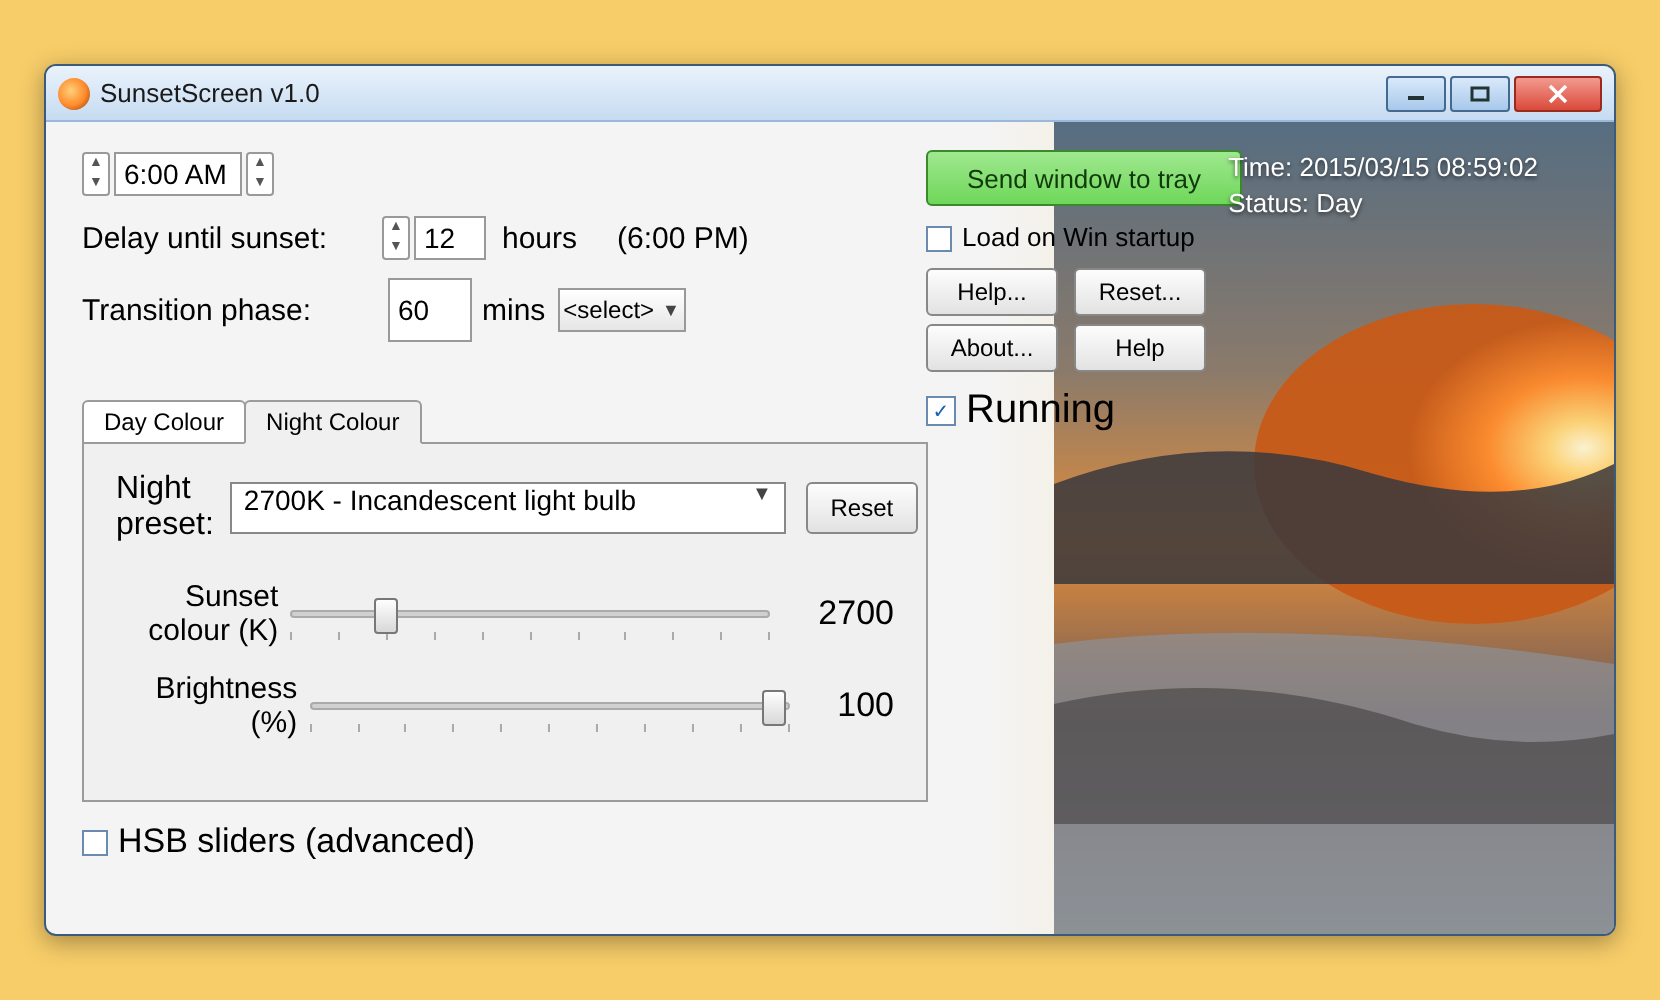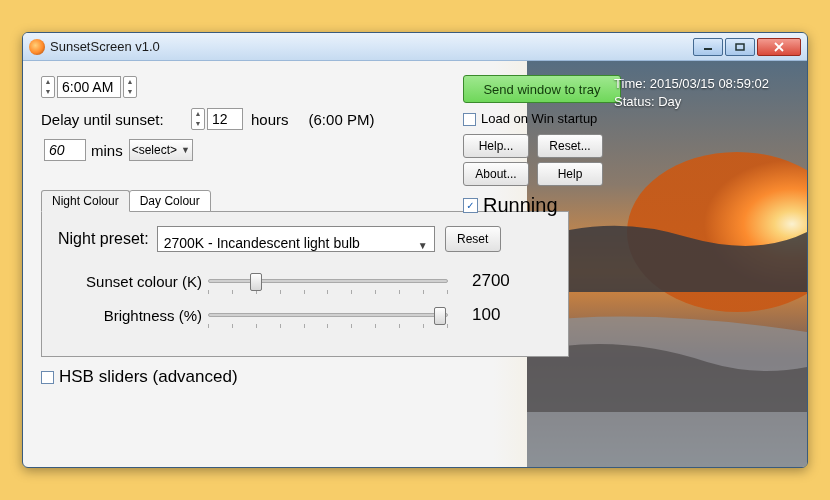--- a/index.html
+++ b/index.html
@@ -100,26 +100,25 @@
   }
   .spin input {
     width: 64px; height: 22px;
     border: 1px solid #999;
     padding: 0 4px;
     margin: 16px 2px;
     font-size: 14px;
   }
   .spin.small input { width: 36px; }
   .plain-input {
-    width: 42px; height: 22px;
+    width: 42px; height: 32px;
     border: 1px solid #999;
     padding: 0 4px;
     font-size: 14px;
     margin: 0 3px;
-    font-style: italic;
   }
   .combo {
     height: 22px;
     border: 1px solid #999;
     background: linear-gradient(to bottom,#fff,#e6e6e6);
     font-size: 12px;
     padding: 0 2px;
     display: inline-flex;
     align-items: center;
     cursor: default;
@@ -201,33 +200,33 @@
   .tab.active {
     background: #f0f0f0;
     border-bottom-color: #f0f0f0;
     z-index: 1;
     position: relative;
   }
   .tab-panel {
     border: 1px solid #9b9b9b;
     background: #f0f0f0;
     padding: 14px 16px 18px 16px;
-    width: 528px;
+    width: 423px;
   }
   .preset-row {
     display: flex; align-items: center;
     font-size: 16px;
     margin-bottom: 18px;
   }
   .preset-combo {
     flex: 0 0 278px;
     height: 26px;
     border: 1px solid #888;
     background: #fff;
-    display: flex; align-items: flex-end;
+    display: flex; align-items: flex-start;
     padding: 0 6px;
     font-size: 14px;
     margin: 0 10px 0 8px;
     cursor: default;
   }
   .preset-combo .chev { margin-left: auto; font-size: 10px; color: #444;}
   .slider-row {
     display: flex; align-items: center;
     margin-bottom: 12px;
     font-size: 15px;
@@ -340,20 +339,21 @@
             <div class="arrow">▲</div>
             <div class="arrow">▼</div>
           </div>
         <input value="12" style="">
       </div>
       <span style="margin-left:6px">hours</span>
       <span style="margin-left:20px">(6:00 PM)</span>
     </div>
 
     <div class="row">
+      <span class="lbl">Transition phase:</span>
       <input class="plain-input" value="60" style="">
       <span style="margin:0 6px 0 2px">mins</span>
       <div class="combo">
         <span>&lt;select&gt;</span>
         <span class="chev">▼</span>
       </div>
     </div>
 
     <div class="right-col">
       <div class="tray-btn">Send window to tray</div>
@@ -368,22 +368,22 @@
         <div class="btn-std">Help</div>
       </div>
       <div class="running">
         <span class="chk">✓</span>
         <span>Running</span>
       </div>
     </div>
 
     <div class="tabs">
       <div class="tab-strip">
+        <div class="tab">Day Colour</div>
         <div class="tab active">Night Colour</div>
-        <div class="tab">Day Colour</div>
       </div>
       <div class="tab-panel">
         <div class="preset-row">
           <span>Night preset:</span>
           <div class="preset-combo">
             <span>2700K - Incandescent light bulb</span>
             <span class="chev">▼</span>
           </div>
           <div class="btn-std" style="min-width:56px;height:26px">Reset</div>
         </div>

